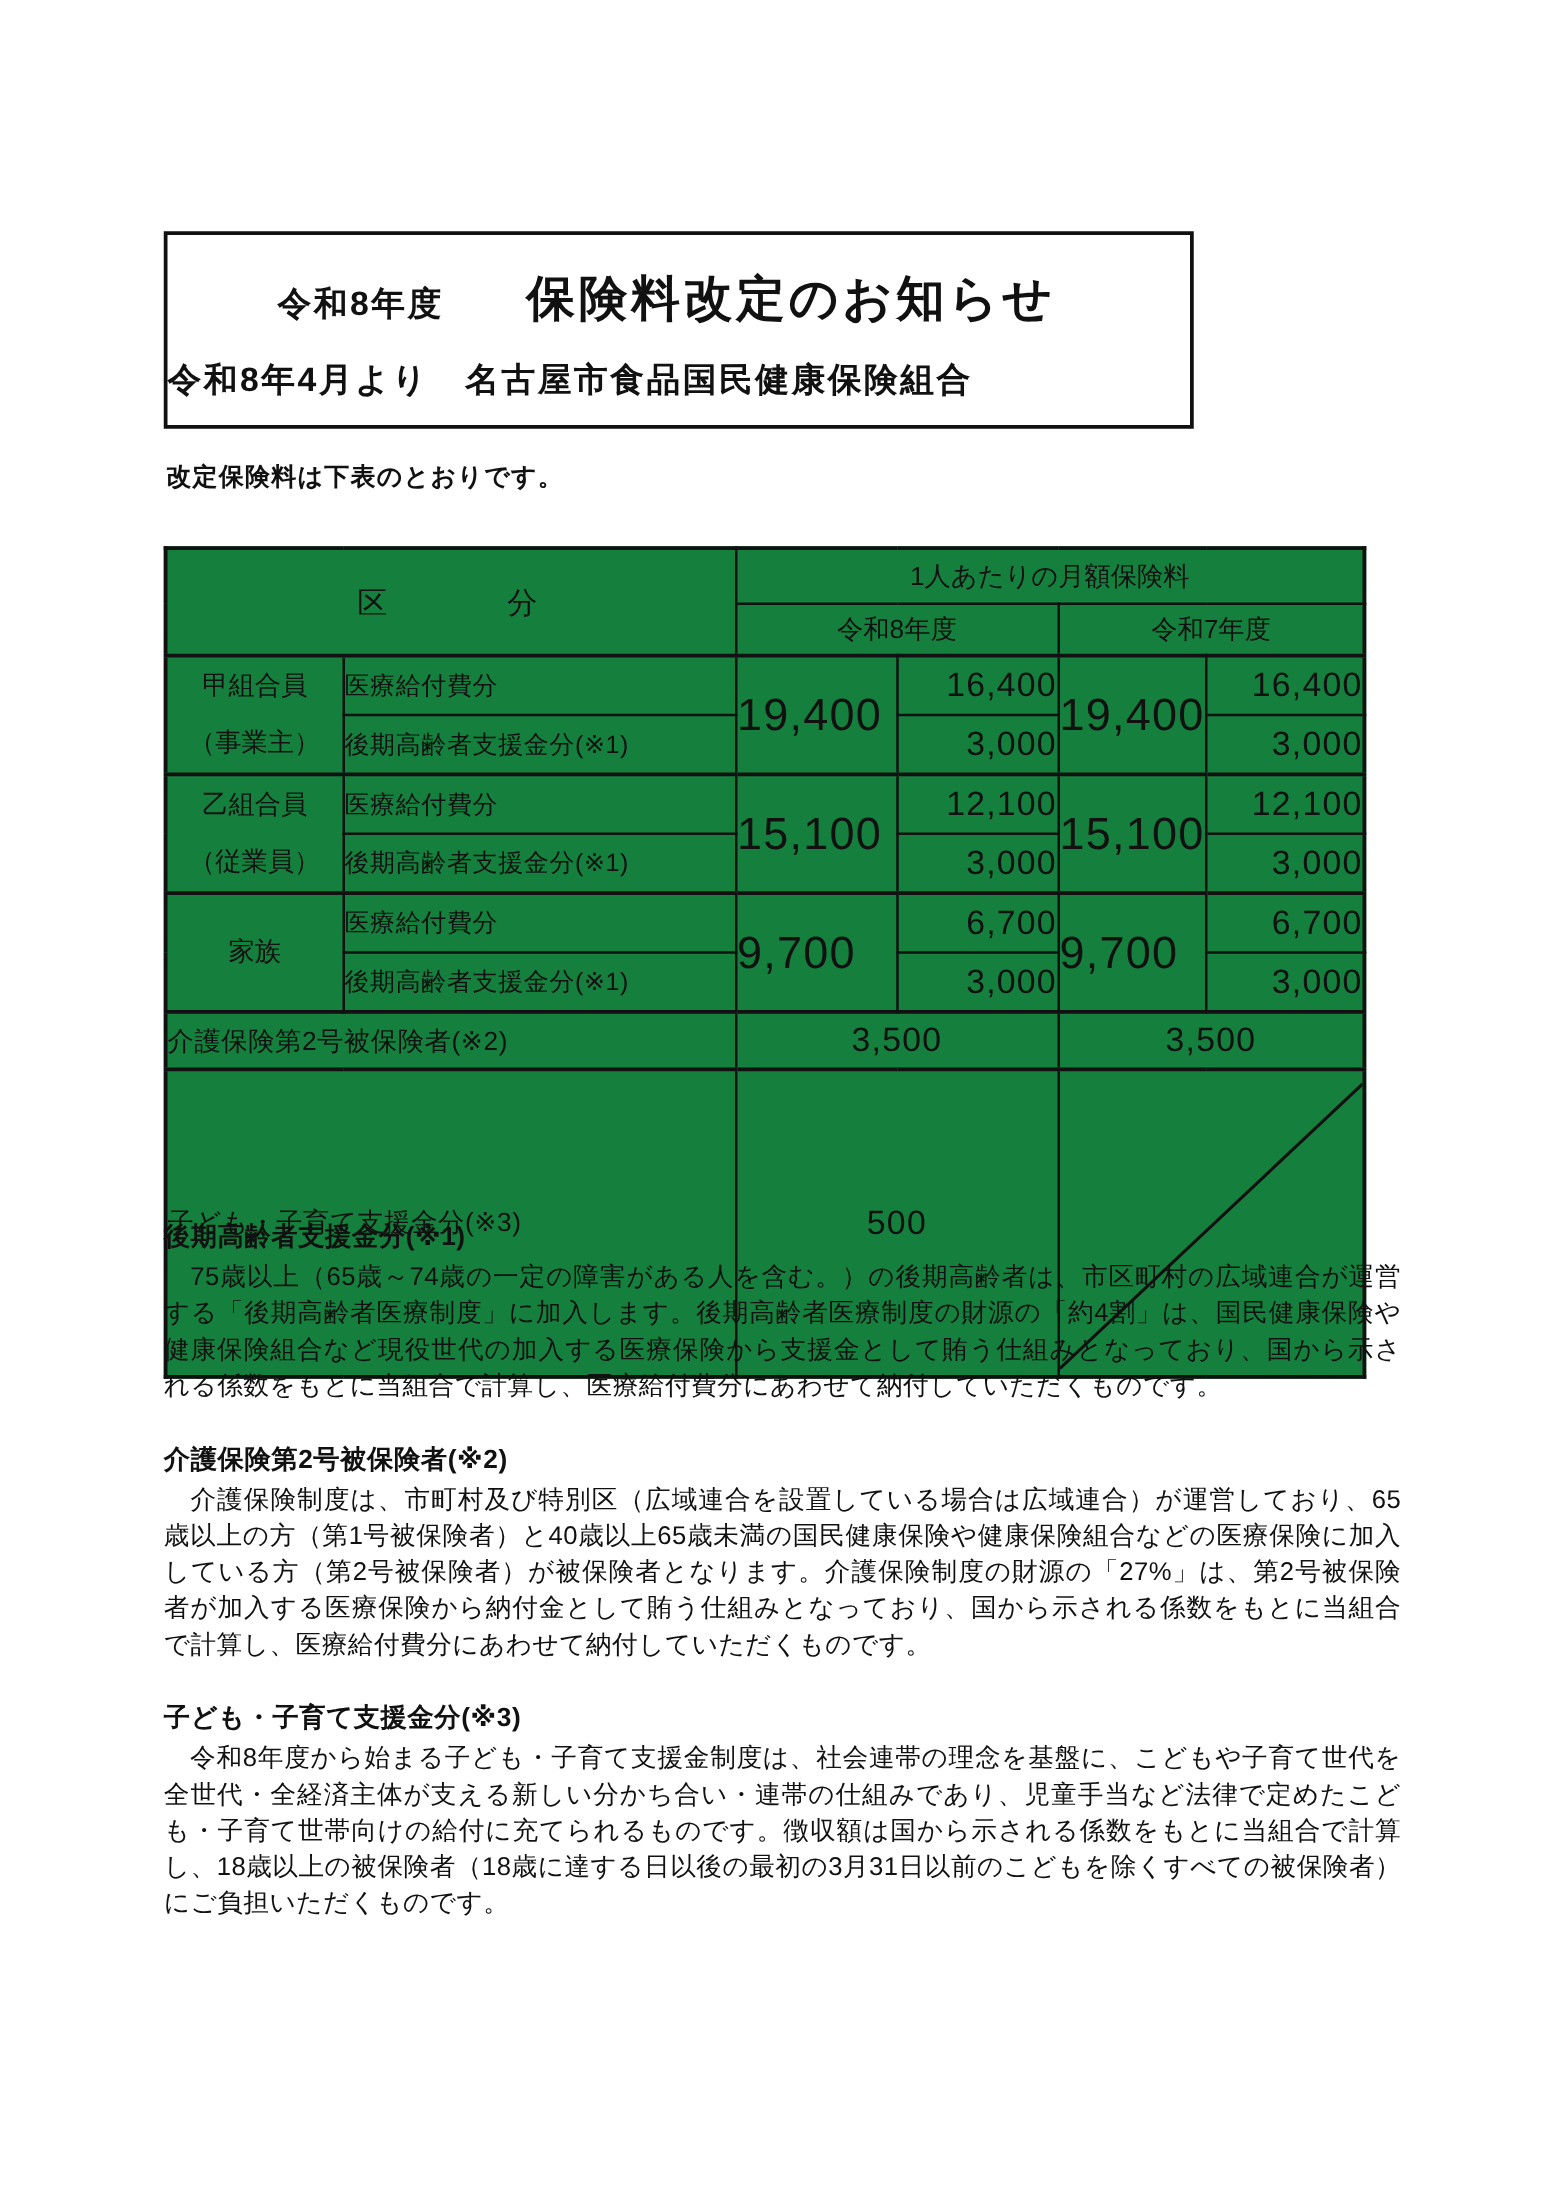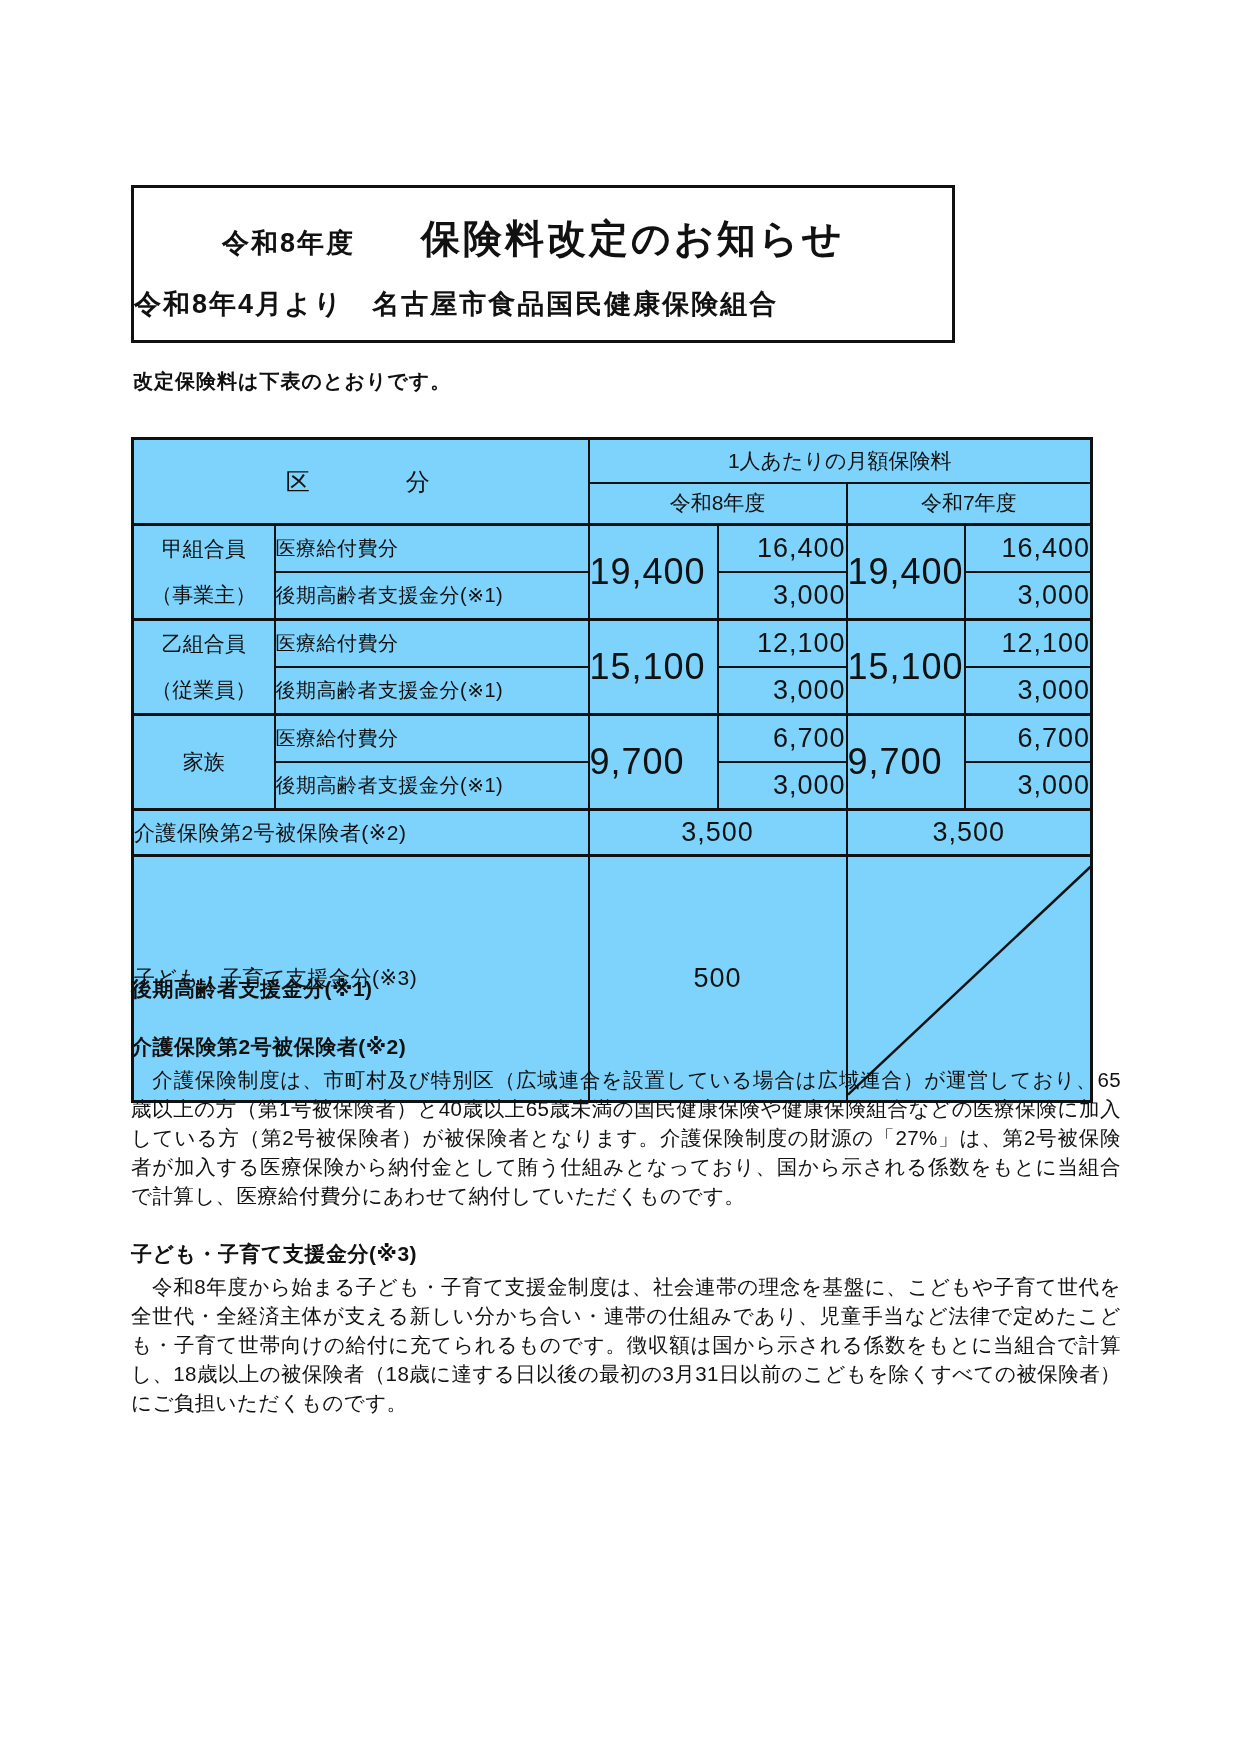--- a/index.html
+++ b/index.html
@@ -29,21 +29,21 @@
     position:absolute;left:133px;top:368px;
     font-size:20px;font-weight:bold;letter-spacing:1px;
   }
 
   
   table.premium{
     position:absolute;left:131px;top:437px;
     border-collapse:collapse;table-layout:fixed;
     width:959px;
     border:3px solid #111;
-    background:#7dd3fc;
+    background:#15803d;
   }
   table.premium th, table.premium td{
     border:2px solid #111;
     padding:0;
     box-sizing:border-box;
     font-weight:normal;
   }
   tr.hdr1{height:44px;}
   tr.hdr2{height:42px;}
   tr.datarow{height:47px;}
@@ -179,20 +179,21 @@
             <line x1="0" y1="98" x2="100" y2="4" stroke="#111" stroke-width="2.5" vector-effect="non-scaling-stroke"></line>
           </svg>
         </td>
       </tr>
     </tbody>
   </table>
 
   <div class="notes">
     <div class="note-block">
       <div class="note-heading">後期高齢者支援金分(※1)</div>
+      <div class="note-body">　75歳以上（65歳～74歳の一定の障害がある人を含む。）の後期高齢者は、市区町村の広域連合が運営する「後期高齢者医療制度」に加入します。後期高齢者医療制度の財源の「約4割」は、国民健康保険や健康保険組合など現役世代の加入する医療保険から支援金として賄う仕組みとなっており、国から示される係数をもとに当組合で計算し、医療給付費分にあわせて納付していただくものです。</div>
     </div>
     <div class="note-block">
       <div class="note-heading">介護保険第2号被保険者(※2)</div>
       <div class="note-body">　介護保険制度は、市町村及び特別区（広域連合を設置している場合は広域連合）が運営しており、65歳以上の方（第1号被保険者）と40歳以上65歳未満の国民健康保険や健康保険組合などの医療保険に加入している方（第2号被保険者）が被保険者となります。介護保険制度の財源の「27%」は、第2号被保険者が加入する医療保険から納付金として賄う仕組みとなっており、国から示される係数をもとに当組合で計算し、医療給付費分にあわせて納付していただくものです。</div>
     </div>
     <div class="note-block">
       <div class="note-heading">子ども・子育て支援金分(※3)</div>
       <div class="note-body">　令和8年度から始まる子ども・子育て支援金制度は、社会連帯の理念を基盤に、こどもや子育て世代を全世代・全経済主体が支える新しい分かち合い・連帯の仕組みであり、児童手当など法律で定めたこども・子育て世帯向けの給付に充てられるものです。徴収額は国から示される係数をもとに当組合で計算し、18歳以上の被保険者（18歳に達する日以後の最初の3月31日以前のこどもを除くすべての被保険者）にご負担いただくものです。</div>
     </div>
   </div>

